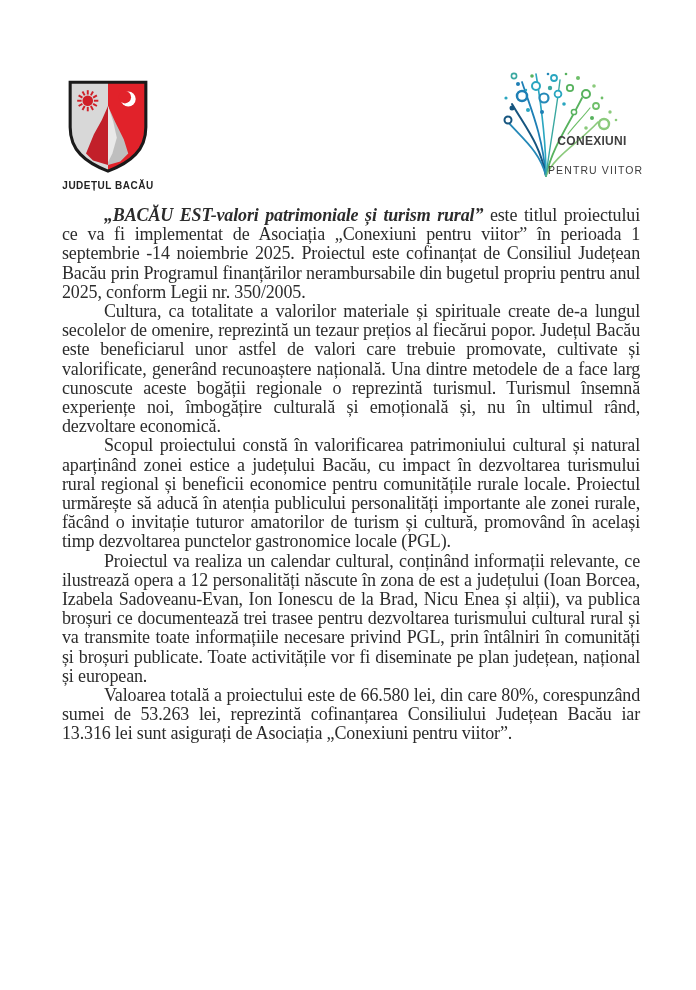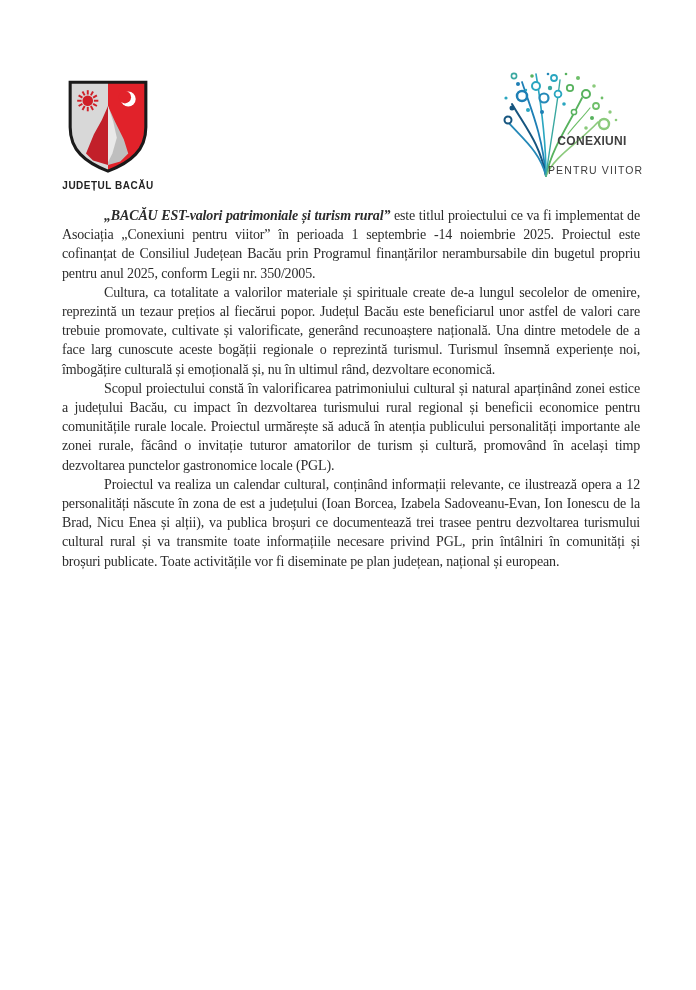--- a/index.html
+++ b/index.html
@@ -45,21 +45,21 @@
   .logo-right .logo-text .l1{
     font-weight:bold;font-size:12px;color:#404040;letter-spacing:.3px;
   }
   .logo-right .logo-text .l2{
     font-size:10.5px;color:#3c3c3c;letter-spacing:1.1px;margin-top:16px;
     white-space:nowrap;
   }
   
   .doc-body{
     position:absolute;left:62px;top:206px;width:578px;
-    font-size:14px;
+    font-size:18px;
     line-height:19.2px;
     letter-spacing:-0.15px;
     color:#2c2c2c;
     text-align:justify;
   }
   .doc-body p{margin:0;text-indent:42px;}
   .lead{font-weight:bold;font-style:italic;}
 </style>
 </head>
 <body>
@@ -154,15 +154,16 @@
       <div class="l1">CONEXIUNI</div>
       <div class="l2">PENTRU VIITOR</div>
     </div>
   </div>
 
   <div class="doc-body">
     <p><span class="lead">„BACĂU EST-valori patrimoniale și turism rural”</span><span> este titlul proiectului ce va fi implementat de Asociația „Conexiuni pentru viitor” în perioada 1 septembrie -14 noiembrie 2025. Proiectul este cofinanțat de Consiliul Județean Bacău prin Programul finanțărilor nerambursabile din bugetul propriu pentru anul 2025, conform Legii nr. 350/2005.</span></p>
     <p>Cultura, ca totalitate a valorilor materiale și spirituale create de-a lungul secolelor de omenire, reprezintă un tezaur prețios al fiecărui popor. Județul Bacău este beneficiarul unor astfel de valori care trebuie promovate, cultivate și valorificate, generând recunoaștere națională. Una dintre metodele de a face larg cunoscute aceste bogății regionale o reprezintă turismul. Turismul însemnă experiențe noi, îmbogățire culturală și emoțională și, nu în ultimul rând, dezvoltare economică.</p>
     <p>Scopul proiectului constă în valorificarea patrimoniului cultural și natural aparținând zonei estice a județului Bacău, cu impact în dezvoltarea turismului rural regional și beneficii economice pentru comunitățile rurale locale. Proiectul urmărește să aducă în atenția publicului personalități importante ale zonei rurale, făcând o invitație tuturor amatorilor de turism și cultură, promovând în același timp dezvoltarea punctelor gastronomice locale (PGL).</p>
     <p>Proiectul va realiza un calendar cultural, conținând informații relevante, ce ilustrează opera a 12 personalități născute în zona de est a județului (Ioan Borcea, Izabela Sadoveanu-Evan, Ion Ionescu de la Brad, Nicu Enea și alții), va publica broșuri ce documentează trei trasee pentru dezvoltarea turismului cultural rural și va transmite toate informațiile necesare privind PGL, prin întâlniri în comunități și broșuri publicate. Toate activitățile vor fi diseminate pe plan județean, național și european.</p>
+    <p>Valoarea totală a proiectului este de 66.580 lei, din care 80%, corespunzând sumei de 53.263 lei, reprezintă cofinanțarea Consiliului Județean Bacău iar 13.316 lei sunt asigurați de Asociația „Conexiuni pentru viitor”.</p>
   </div>
 
 </div>
 
 </body></html>

